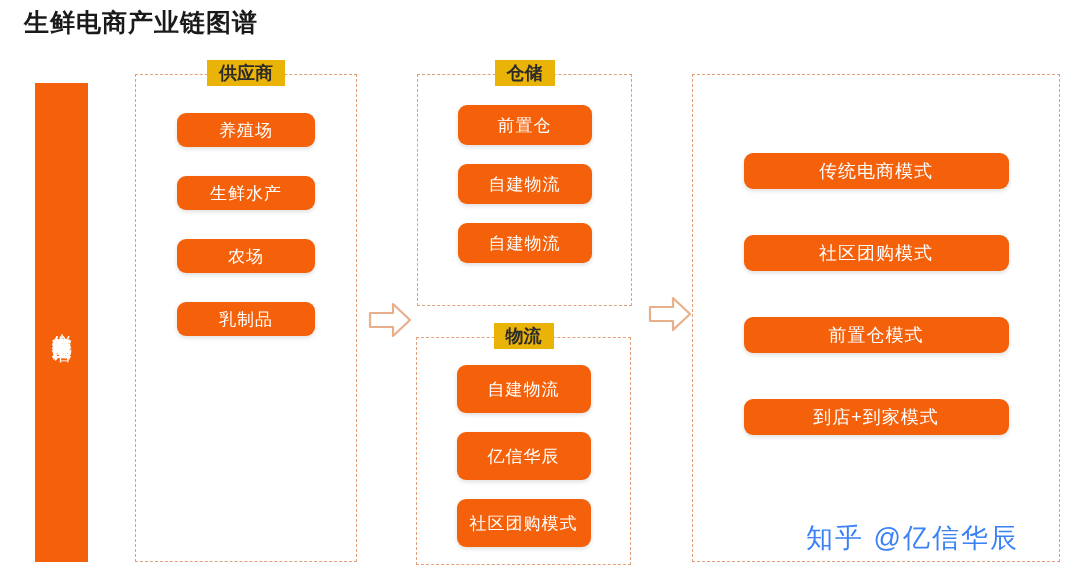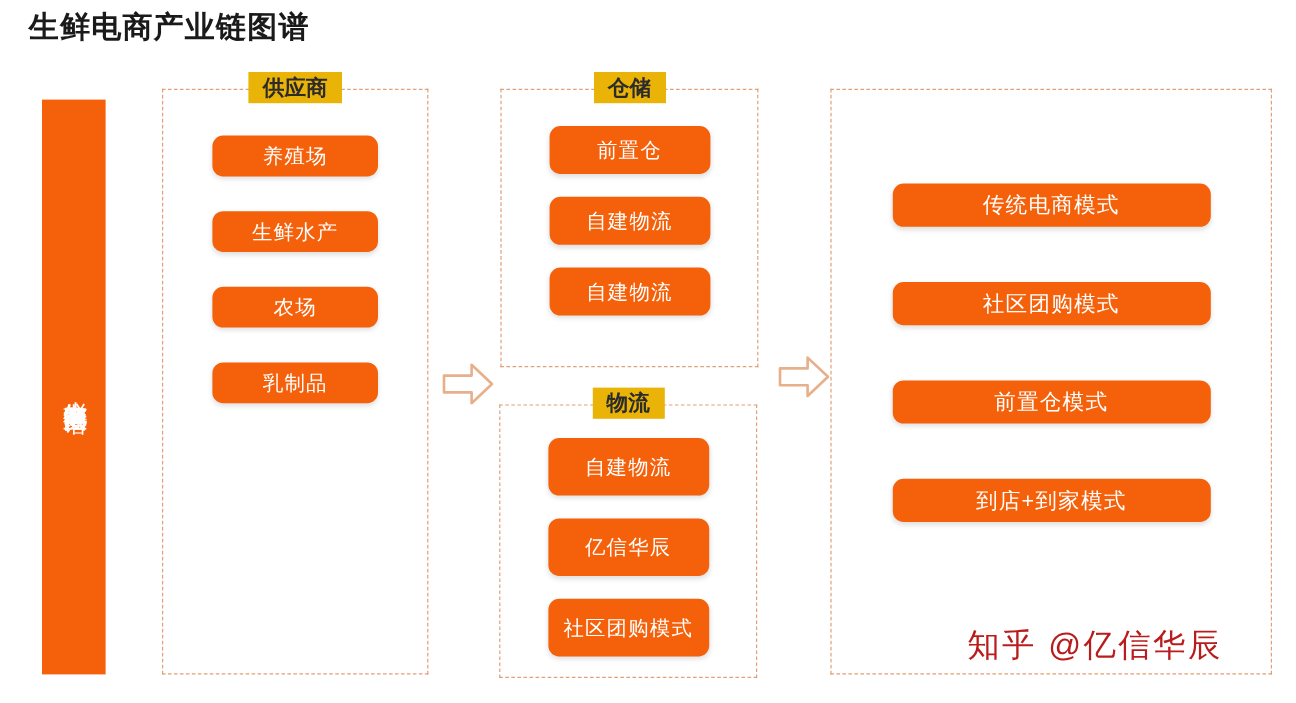--- a/index.html
+++ b/index.html
@@ -121,21 +121,21 @@
   .arrow svg { display: block; width: 100%; height: 100%; }
   .arrow-1 { left: 368px; top: 300px; }
   .arrow-2 { left: 648px; top: 294px; }
 
   
   .watermark {
     position: absolute;
     left: 806px;
     top: 520px;
     font-size: 27px;
-    color: #b91c1c;
+    color: #3b82f6;
     letter-spacing: 2px;
     white-space: nowrap;
     font-weight: 500;
   }
 </style>
 </head>
 <body>
 
 <div class="page-title">生鲜电商产业链图谱</div>
 

